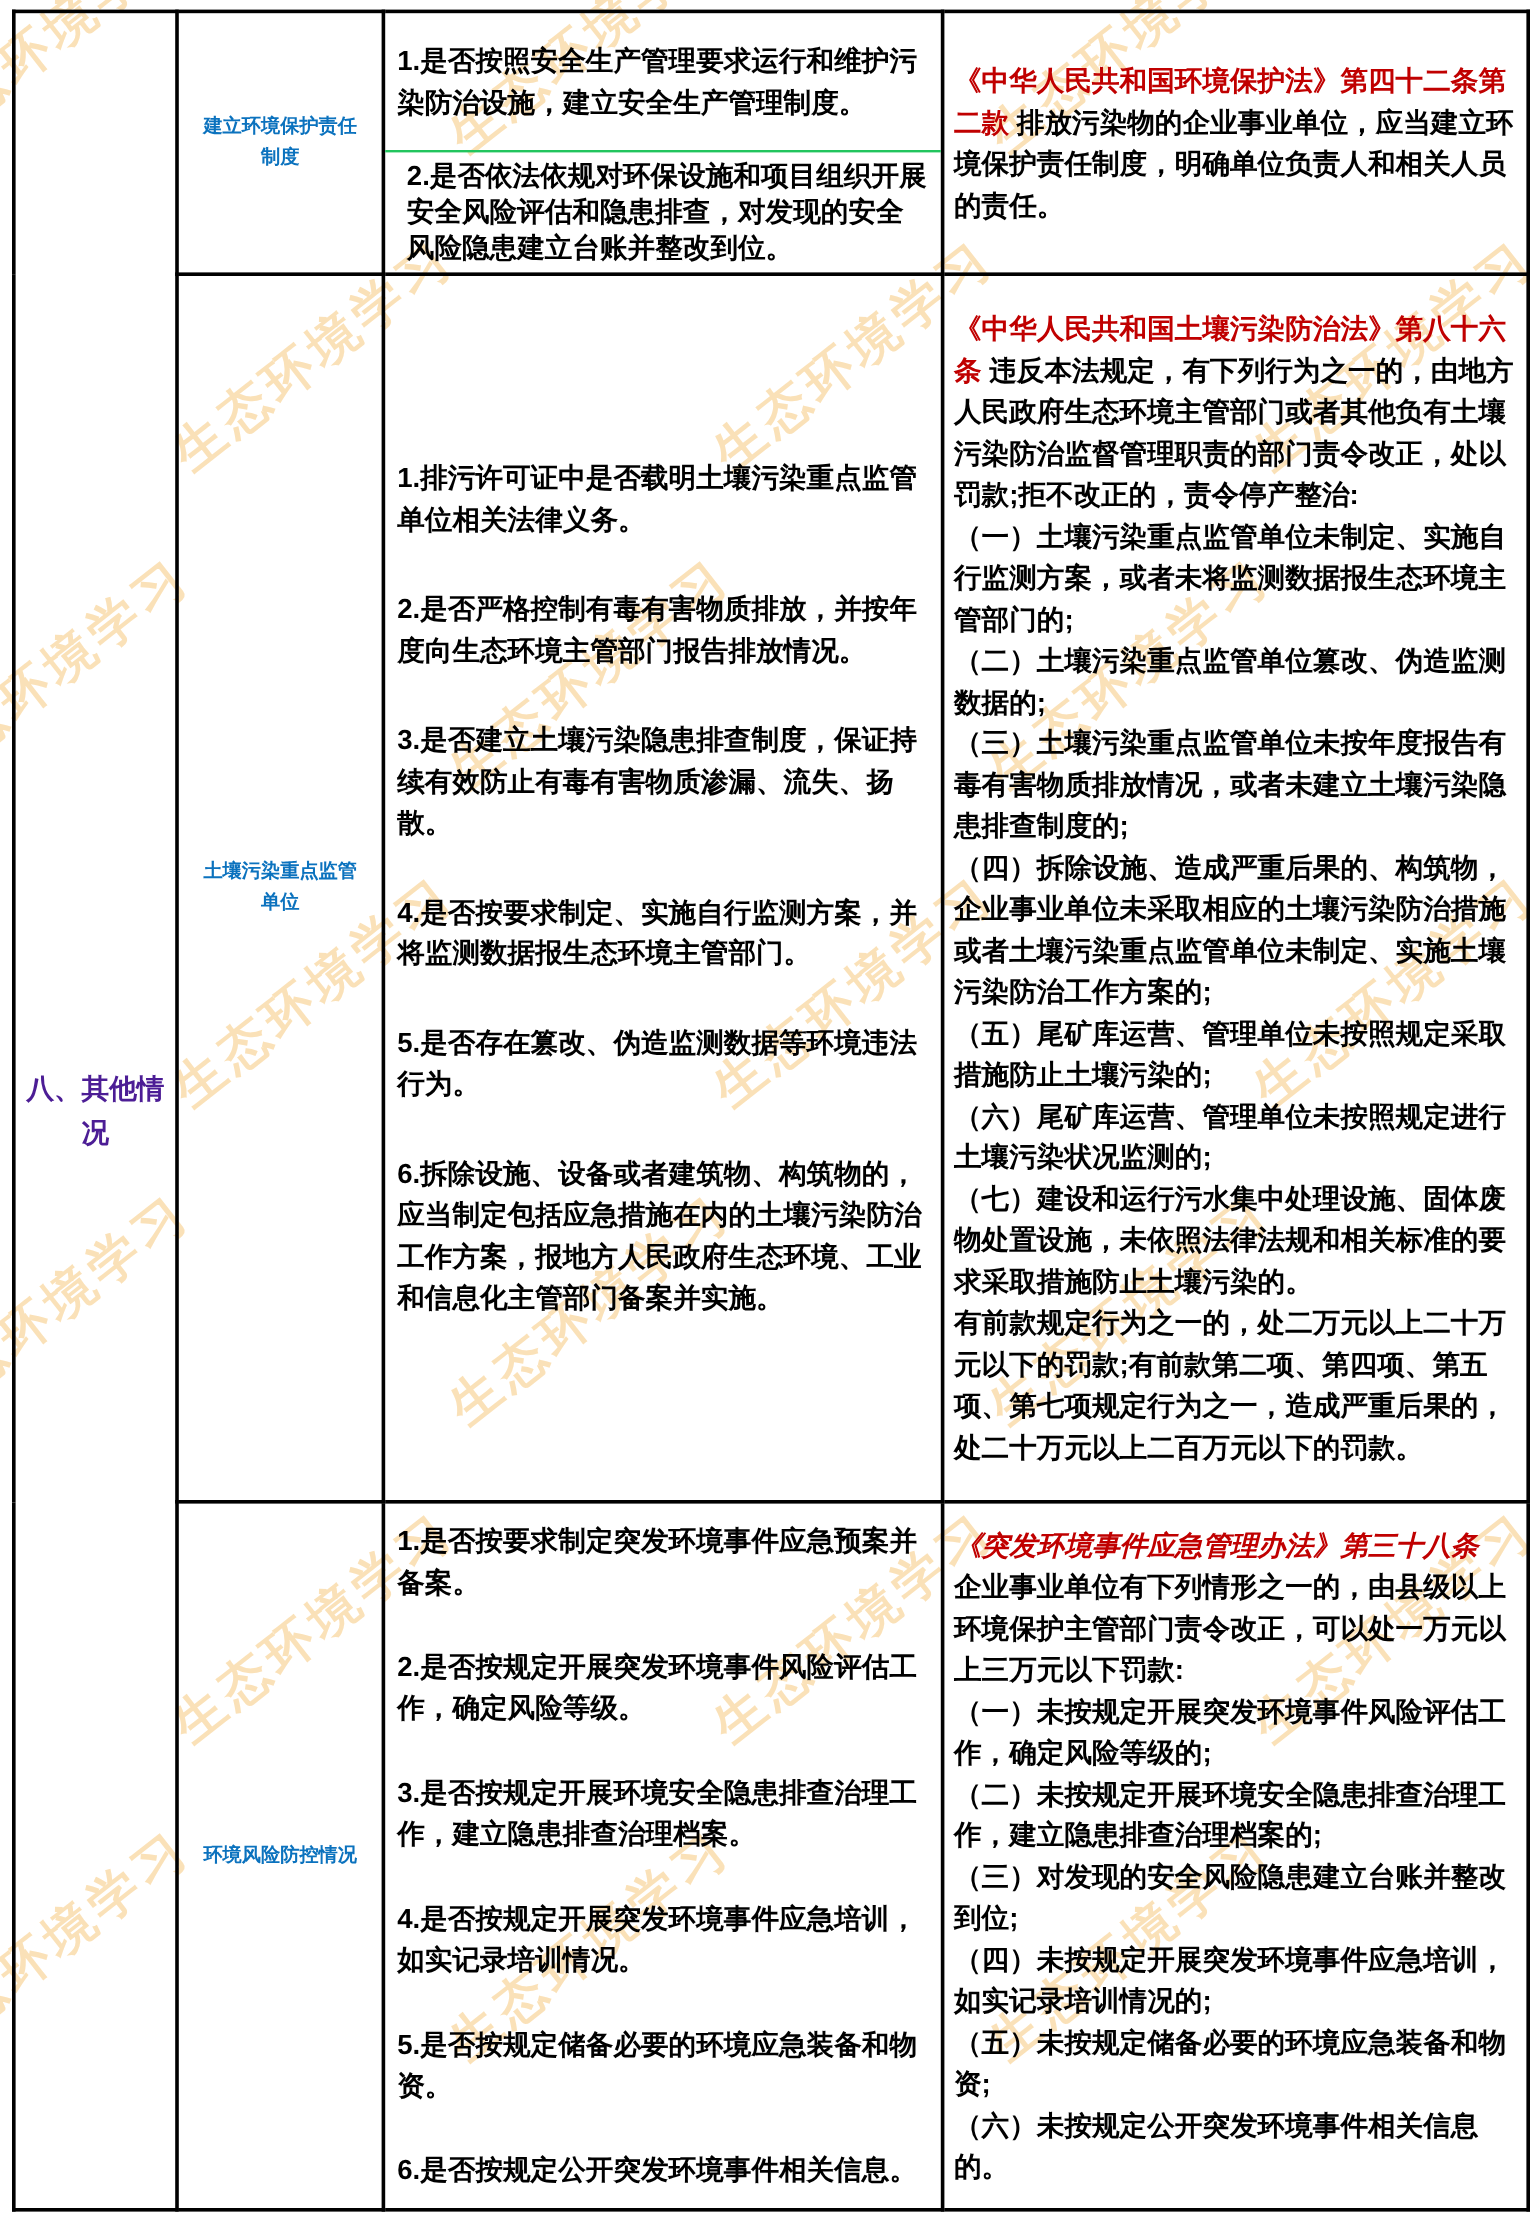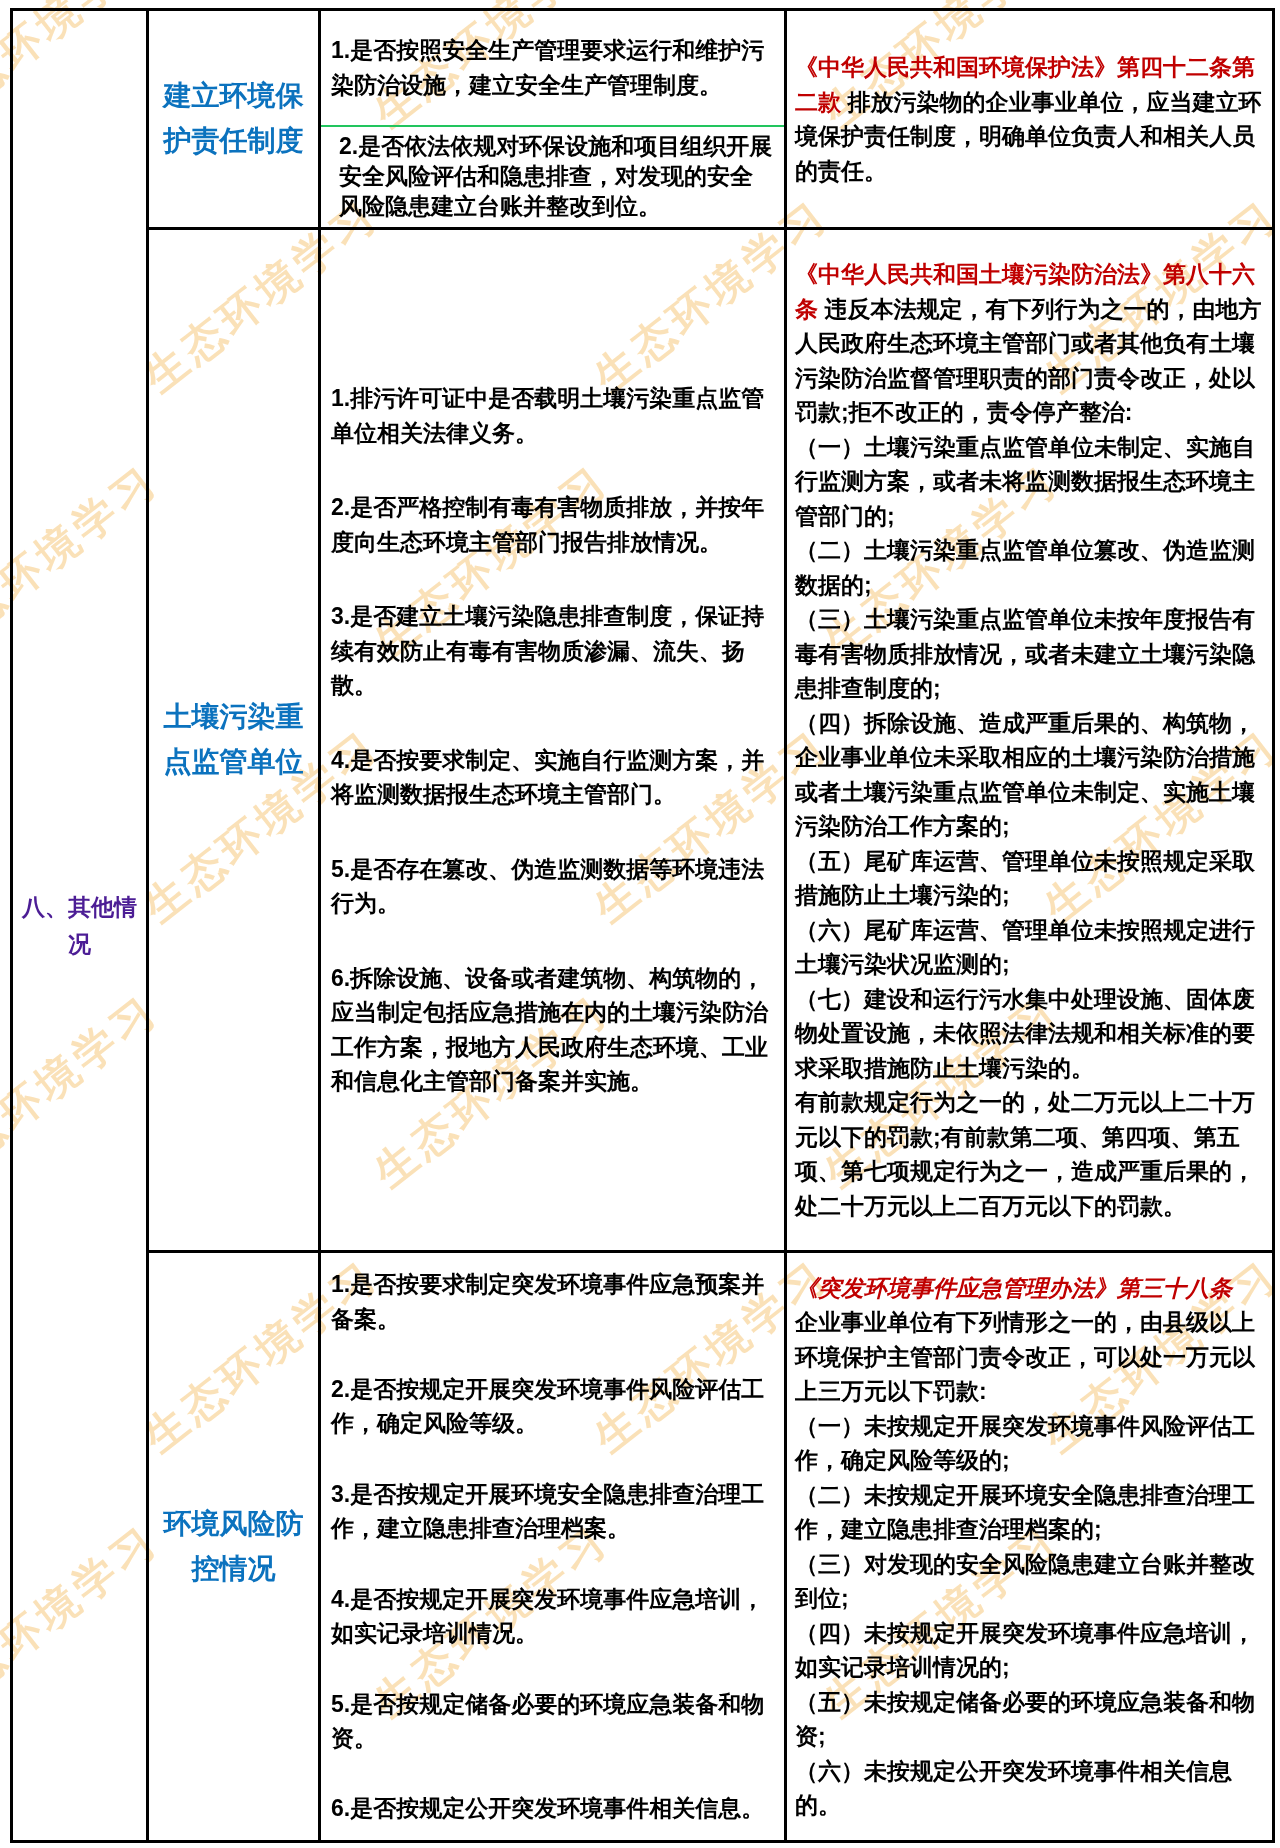--- a/index.html
+++ b/index.html
@@ -39,21 +39,21 @@
     vertical-align:middle;
     background:transparent;
   }
   col.c1{width:136px;} col.c2{width:172px;} col.c3{width:466px;} col.c4{width:488px;}
   tr.r1{height:219px;} tr.r2{height:1023px;} tr.r3{height:590px;}
 
   .section-cell{text-align:center;padding:4px 8px;}
   .section-label{color:#4c1d95;font-size:23px;line-height:1.6;}
 
   .cat-cell{text-align:center;padding:4px 14px;}
-  .cat-label{color:#0b72be;font-size:28px;line-height:1.6;}
+  .cat-label{color:#0b72be;font-size:16px;line-height:1.6;}
 
   
   .checks{display:flex;flex-direction:column;height:100%;font-size:23px;line-height:1.5;}
   .checks p{margin:0;}
   td.checks-cell{padding:0;}
   .checks-inner{padding:4px 10px;height:100%;display:flex;flex-direction:column;}
   
   .r1 .checks-inner{padding:0;}
   .r1 .checks-inner p{flex:1;display:flex;align-items:center;padding:4px 10px;margin:0;}
   .r1 .checks-inner p:first-child{border-bottom:2px solid #22c55e;flex:1.15;}

